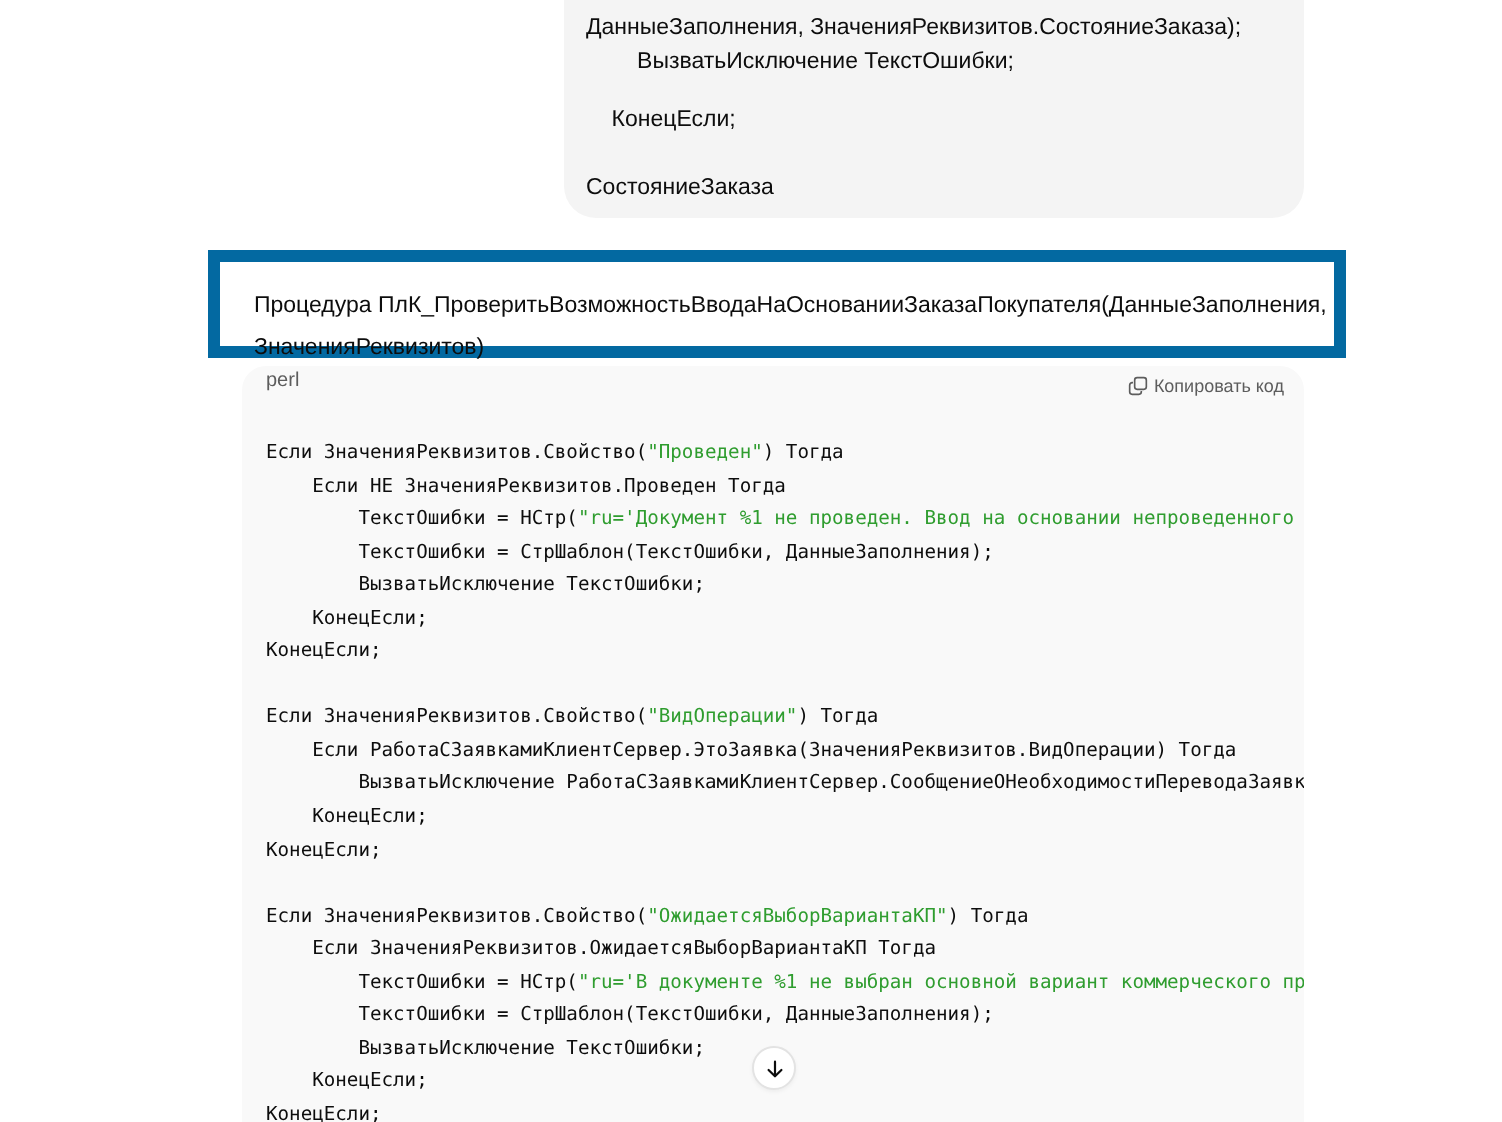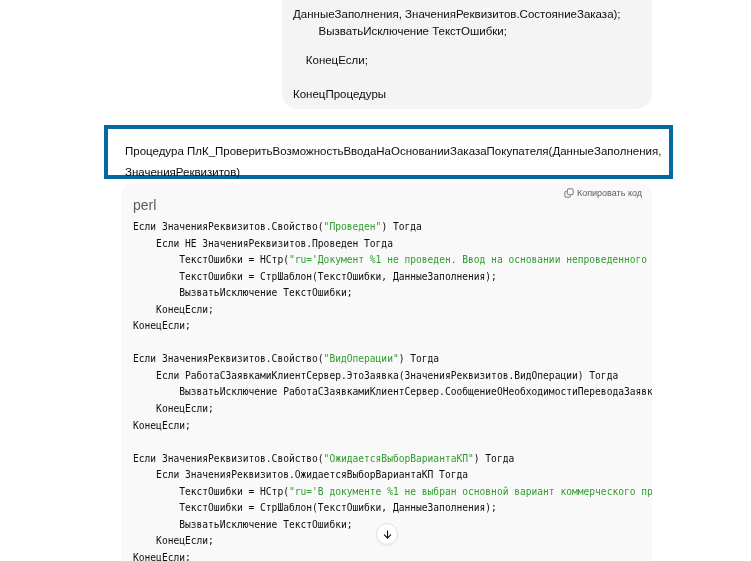--- a/index.html
+++ b/index.html
@@ -21,21 +21,21 @@
       font-size: 11.5px;
       line-height: 17px;
     }
     .user-bubble .ln { position: absolute; left: 11px; white-space: pre; }
 
     
     .highlight-box {
       position: absolute;
       left: 104px; top: 125px;
       width: 569px; height: 54px;
-      border: 4px solid #0369a1;
+      border: 6px solid #0369a1;
       background: #fff;
     }
     .proc-text {
       position: absolute;
       left: 17px; top: 12px;
       width: 545px;
       font-size: 11.5px;
       line-height: 21px;
       color: #0d0d0d;
     }
@@ -46,22 +46,22 @@
       left: 121px; top: 183px;
       width: 531px; height: 400px;
       background: #f9f9f9;
       border-radius: 12px;
       overflow: hidden;
     }
     .code-header {
       position: absolute; left: 0; top: 0; width: 100%; height: 24px;
     }
     .code-lang {
-      position: absolute; left: 12px; top: 14px;
-      font-size: 14px; color: #5d5d5d;
+      position: absolute; left: 12px; top: 2px;
+      font-size: 10px; color: #5d5d5d;
     }
     .copy-btn {
       position: absolute; right: 10px; top: 5px;
       display: flex; align-items: center; gap: 3px;
       font-size: 9px; color: #5d5d5d; cursor: pointer; text-align: center;
     }
     .copy-btn svg { width: 10px; height: 10px; }
     .code-body {
       position: absolute; left: 12px; top: 36px;
       font-family: "DejaVu Sans Mono", "Liberation Mono", monospace;
@@ -89,21 +89,21 @@
   </style>
 </head>
 <body>
 
 <div class="page">
 
   <div class="user-bubble">
     <div class="ln" style="top:26px">ДанныеЗаполнения, ЗначенияРеквизитов.СостояниеЗаказа);</div>
     <div class="ln" style="top:43px">        ВызватьИсключение ТекстОшибки;</div>
     <div class="ln" style="top:72px">    КонецЕсли;</div>
-    <div class="ln" style="top:106px">КонецПроцедуры</div>
+    <div class="ln" style="top:106px">СостояниеЗаказа</div>
   </div>
 
   <div class="highlight-box">
     <div class="proc-text">Процедура ПлК_ПроверитьВозможностьВводаНаОснованииЗаказаПокупателя(ДанныеЗаполнения, ЗначенияРеквизитов)</div>
   </div>
 
   <div class="code-block">
     <div class="code-header">
       <span class="code-lang">perl</span>
       <div class="copy-btn">

